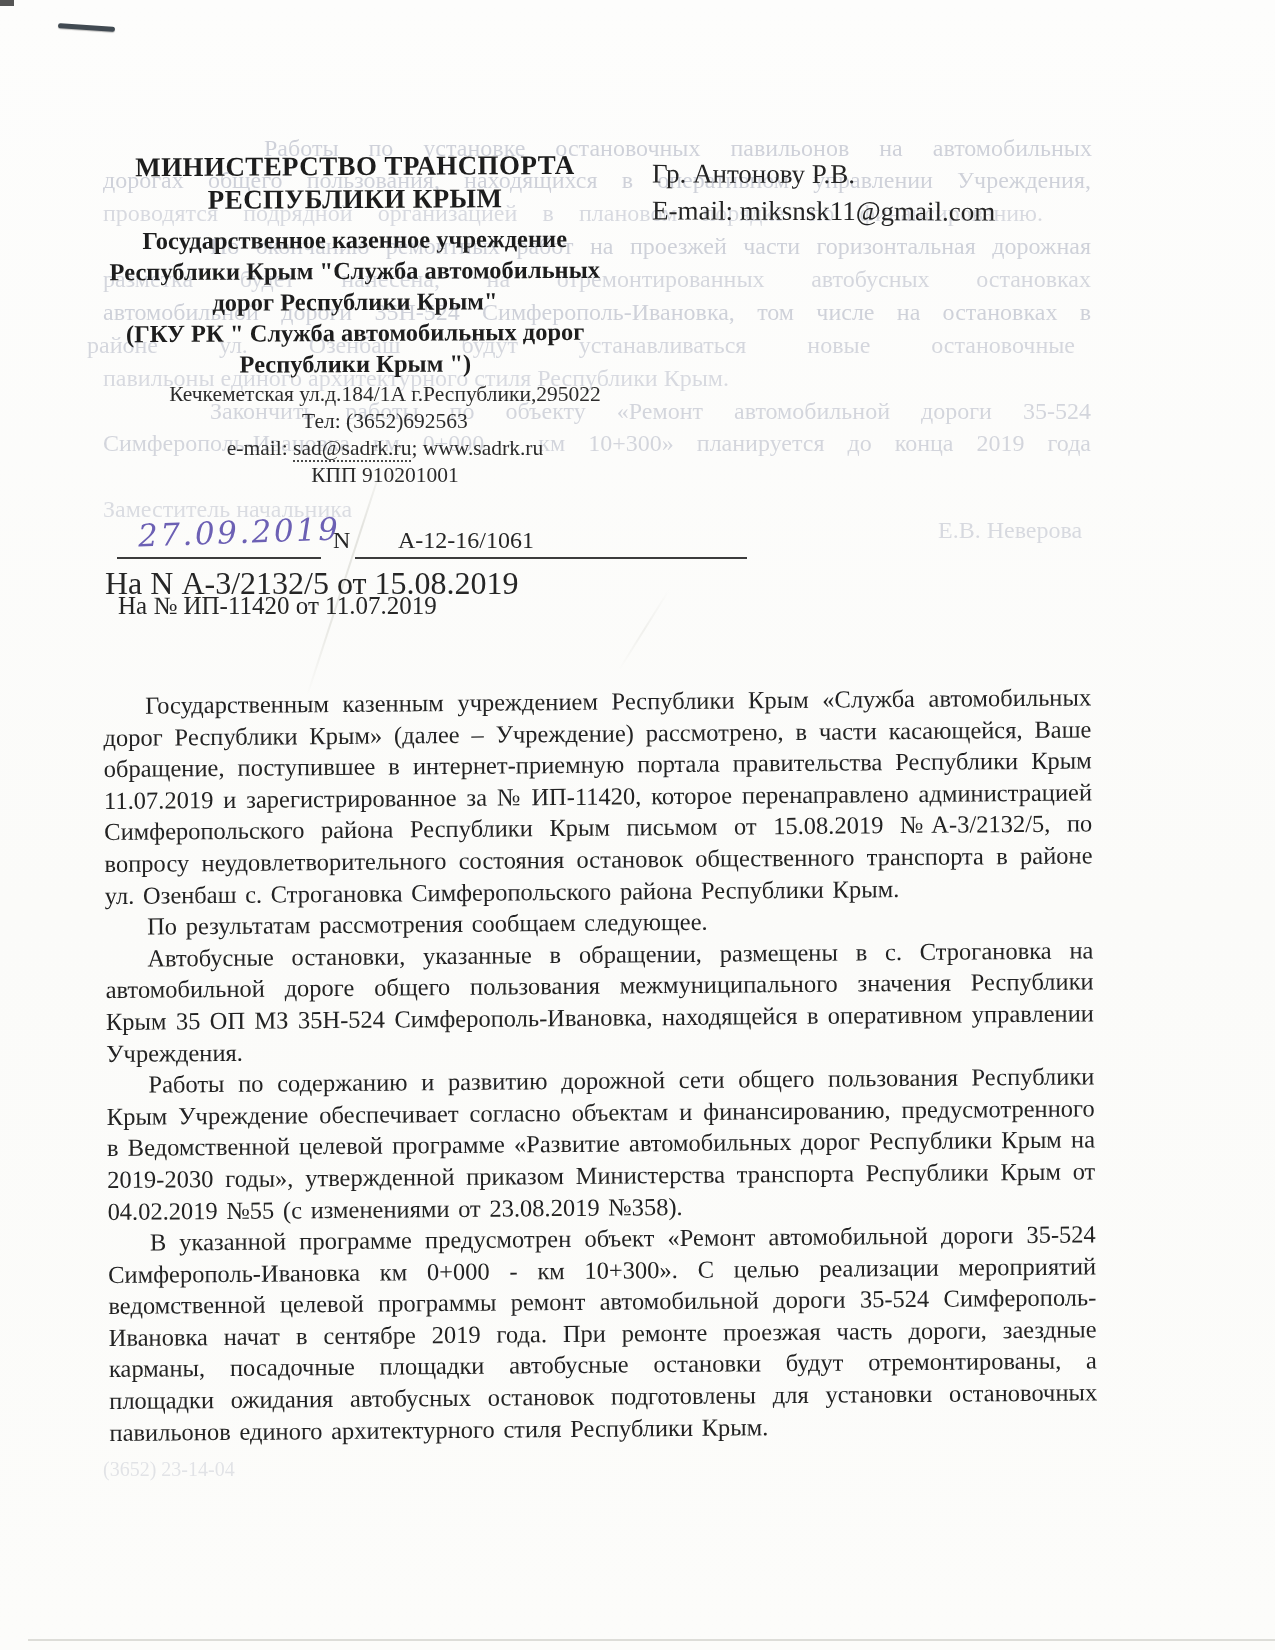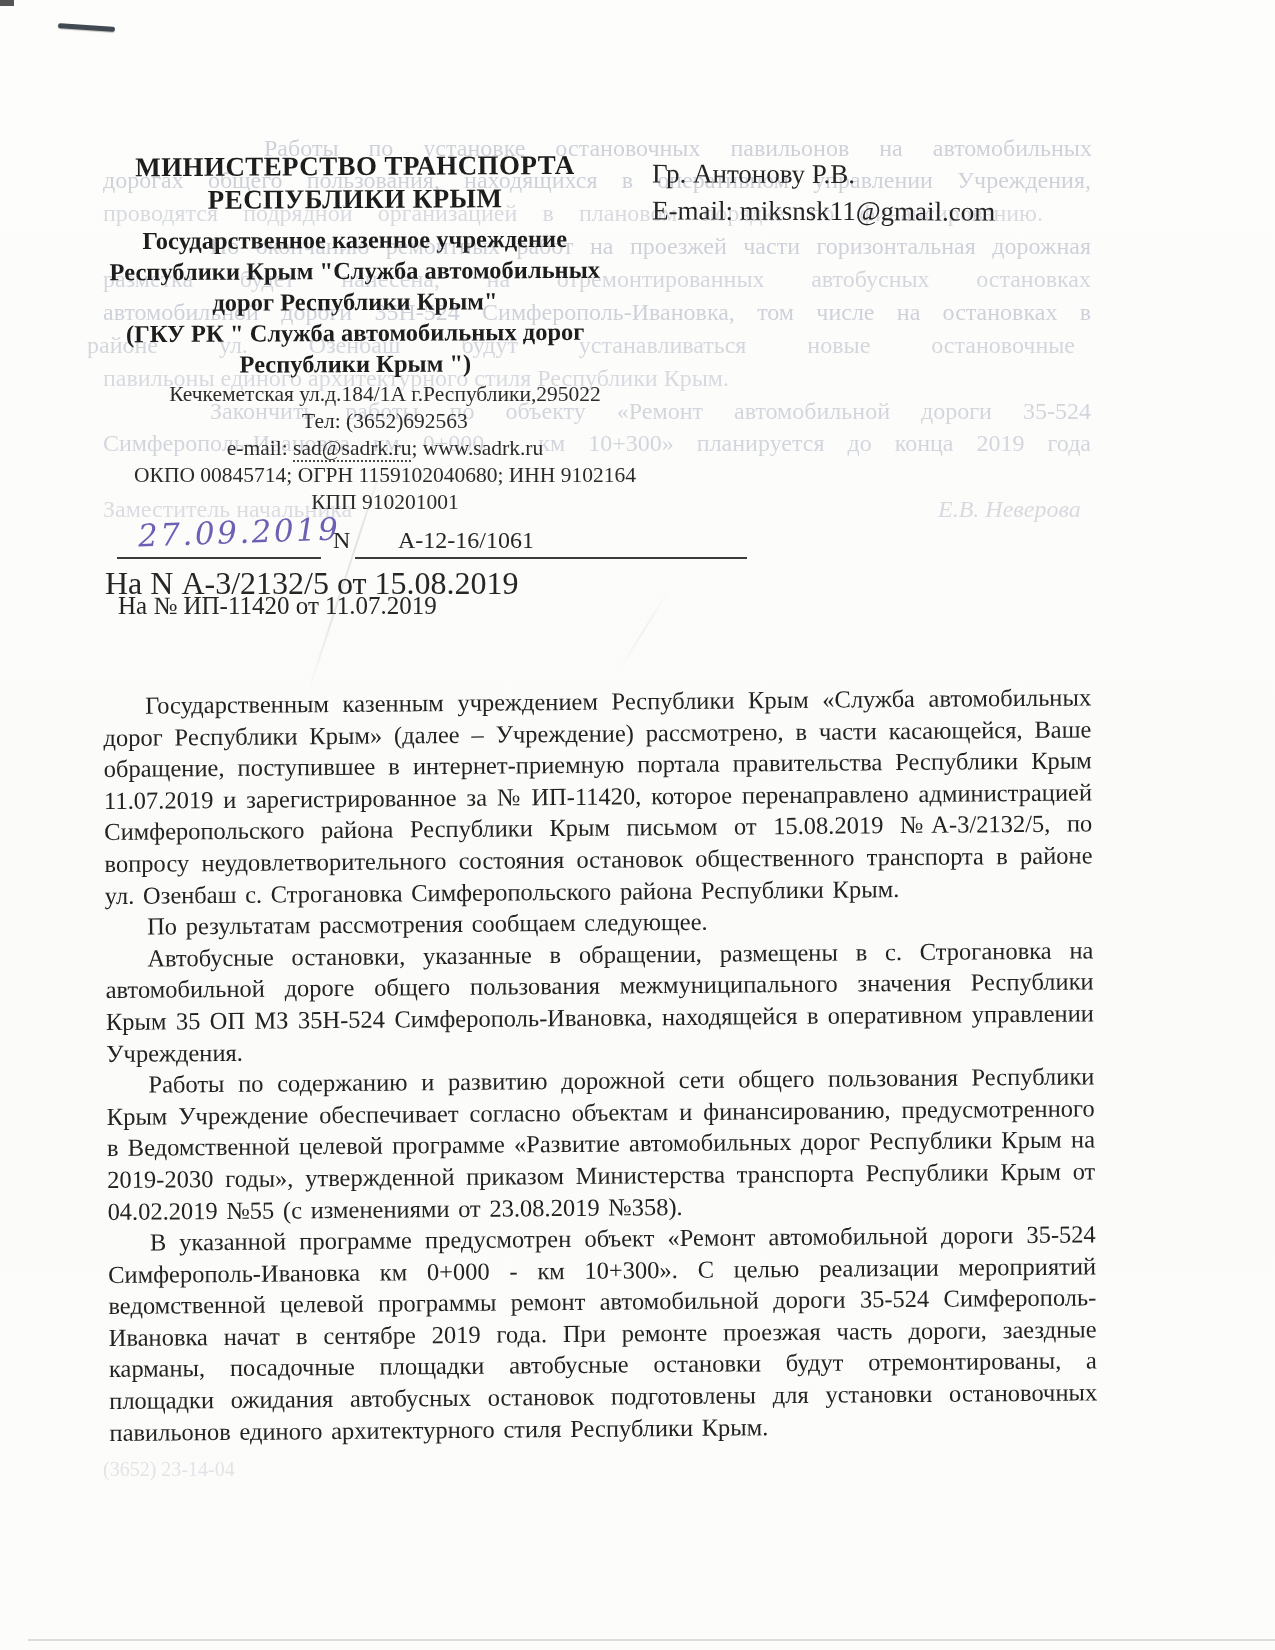--- a/index.html
+++ b/index.html
@@ -31,21 +31,21 @@
   .bl1{left:103px;top:168px;width:988px;}
   .bl2{left:103px;top:201px;width:940px;opacity:.3;}
   .bl3{left:210px;top:234px;width:881px;}
   .bl4{left:103px;top:267px;width:988px;opacity:.33;}
   .bl5{left:103px;top:300px;width:988px;}
   .bl6{left:87px;top:333px;width:988px;opacity:.33;}
   .bl7{left:103px;top:366px;width:760px;opacity:.3;}
   .bl8{left:210px;top:399px;width:881px;opacity:.34;}
   .bl9{left:103px;top:431px;width:988px;opacity:.34;}
   .bleed-sig-title{left:103px;top:497px;opacity:.28;}
-  .bleed-sig-name{left:938px;top:497px;opacity:.3;font-style:italic;}
+  .bleed-sig-name{left:938px;top:518px;opacity:.3;}
   .bleed-phone{left:103px;top:1459px;font-size:20px;opacity:.22;}
 
   
   .front{position:relative;z-index:2;}
   .ministry{position:absolute;left:105px;top:150px;width:500px;text-align:center;
     font-weight:bold;font-size:27px;line-height:33px;color:#1d1d1d;letter-spacing:.4px;
     transform:rotate(-.3deg);}
   .org-name{position:absolute;left:95px;top:224px;width:520px;text-align:center;
     font-weight:bold;font-size:24.5px;line-height:31px;color:#1d1d1d;transform:rotate(-.3deg);}
   .addr{position:absolute;left:85px;top:381px;width:600px;text-align:center;
@@ -109,21 +109,20 @@
       <div>Республики Крым "Служба автомобильных</div>
       <div>дорог Республики Крым"</div>
       <div>(ГКУ РК " Служба автомобильных дорог</div>
       <div>Республики Крым ")</div>
     </div>
 
     <div class="addr">
       <div>Кечкеметская ул.д.184/1А г.Республики,295022</div>
       <div>Тел: (3652)692563</div>
       <div><span>e-mail: </span><span class="u-dot">sad@sadrk.ru</span><span>; www.sadrk.ru</span></div>
-      <div>ОКПО 00845714; ОГРН 1159102040680; ИНН 9102164</div>
       <div>КПП 910201001</div>
     </div>
 
     <div class="recipient">
       <div>Гр. Антонову Р.В.</div>
       <div>E-mail: miksnsk11@gmail.com</div>
     </div>
 
     <div class="handwritten">27.09.2019</div>
     <div class="rule rule-date"></div>

